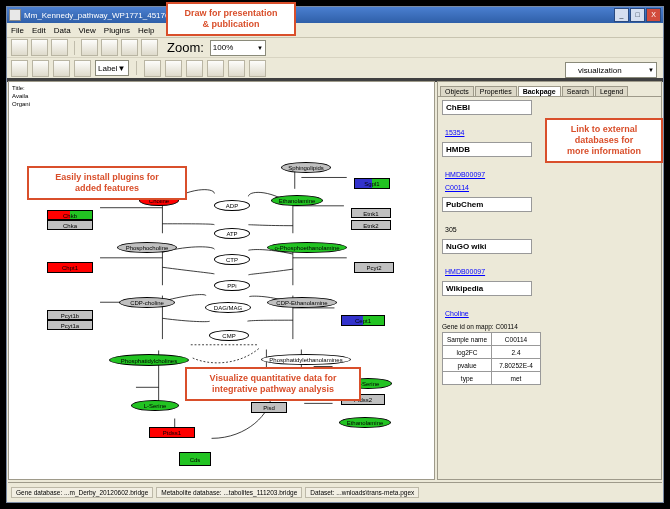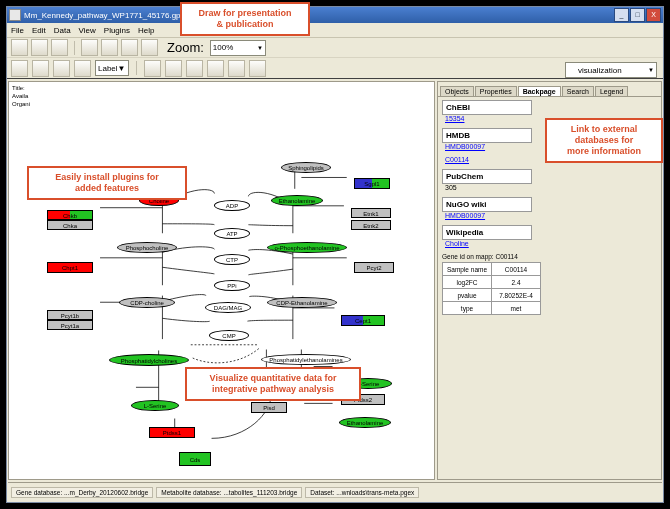--- a/index.html
+++ b/index.html
@@ -19,21 +19,21 @@
   .menubar span{font-size:8px;margin-right:8px;color:#000;}
 
   
   .toolbar{height:19px;background:#ece9d8;display:flex;align-items:center;padding-left:4px;border-bottom:1px solid #d8d4c2;gap:3px;}
   .tbtn{width:15px;height:15px;border:1px solid #b9b5a3;background:linear-gradient(to bottom,#fdfdfb,#dedacb);}
   .zoomlbl{font-size:13px;margin:0 3px 0 6px;}
   .zoomsel{width:52px;height:14px;font-size:8px;border:1px solid #8a8a7a;background:#fff;display:flex;align-items:center;padding-left:2px;}
   .zoomsel .arrow{margin-left:auto;font-size:6px;padding-right:2px;}
   .sep{width:1px;height:14px;background:#c0bcab;margin:0 3px;}
 
-  .toolbar2{height:20px;background:#ece9d8;display:flex;align-items:center;padding-left:4px;gap:4px;border-bottom:1px solid #404040;}
+  .toolbar2{height:20px;background:#ece9d8;display:flex;align-items:center;padding-left:4px;gap:4px;border-bottom:4px solid #404040;}
   .labelbox{display:flex;align-items:center;border:1px solid #8a8a7a;background:#fff;height:14px;font-size:8px;padding:0 2px;}
   .visbox{position:absolute;right:6px;top:55px;width:78px;height:14px;border:1px solid #8a8a7a;background:#fff;font-size:8px;display:flex;align-items:center;padding-left:12px;}
   .visbox .arrow{margin-left:auto;padding-right:2px;font-size:6px;}
 
   
   .main{position:absolute;left:1px;top:74px;right:1px;bottom:22px;display:flex;}
   .leftpane{position:relative;width:425px;background:#fff;border:1px solid #9e9a8a;overflow:hidden;}
   .rightpane{position:relative;flex:1;margin-left:2px;background:#ece9d8;border:1px solid #9e9a8a;overflow:hidden;}
 
   
@@ -51,21 +51,21 @@
   .halfbg{background:linear-gradient(to right,#3333cc 50%,#22c322 50%);}
 
   svg.edges{position:absolute;left:0;top:0;width:100%;height:100%;pointer-events:none;}
 
   
   .tabs{display:flex;height:14px;background:#ece9d8;border-bottom:1px solid #9e9a8a;align-items:flex-end;padding-left:2px;}
   .tab{font-size:7px;padding:1px 4px;border:1px solid #9e9a8a;border-bottom:none;background:#ddd9c8;margin-right:1px;}
   .tab.active{background:#fff;font-weight:bold;}
 
   .rp-body{position:absolute;left:0;top:15px;right:0;bottom:0;background:#ece9d8;overflow:hidden;padding:3px 4px;box-sizing:border-box;}
-  .sect-title{background:#fff;border:1px solid #999;font-size:8px;font-weight:bold;padding:2px 3px;margin-bottom:0;width:82px;}
+  .sect-title{background:#fff;border:1px solid #999;font-size:8px;font-weight:bold;padding:2px 3px;margin-bottom:14px;width:82px;}
   .sect-val{font-size:7px;margin:0 0 6px 3px;color:#00f;text-decoration:underline;}
   .sect-val.plain{color:#000;text-decoration:none;}
   .exp-title{font-size:8px;font-weight:bold;margin:4px 0 3px 1px;}
   .geneid{font-size:6.5px;margin-bottom:2px;}
   table.data{border-collapse:collapse;font-size:6.5px;}
   table.data td{border:1px solid #999;background:#fff;padding:1px 3px;height:10px;text-align:center;min-width:42px;}
 
   
   .status{position:absolute;left:1px;right:1px;bottom:1px;height:18px;background:#ece9d8;border-top:1px solid #9e9a8a;display:flex;align-items:center;font-size:6.5px;padding-left:3px;}
   .status .cell{border:1px solid #bdb9a8;padding:1px 4px;margin-right:3px;background:#f2efe3;}
@@ -282,14 +282,14 @@
     </div>
   </div>
 
   <div class="status">
     <div class="cell">Gene database: ...m_Derby_20120602.bridge</div>
     <div class="cell">Metabolite database: ...tabolites_111203.bridge</div>
     <div class="cell">Dataset: ...wnloads\trans-meta.pgex</div>
   </div>
 </div>
 
-<div class="callout" style="left:180px;top:2px;width:130px;">Draw for presentation<br>&amp; publication</div>
+<div class="callout" style="left:166px;top:2px;width:130px;">Draw for presentation<br>&amp; publication</div>
 <div class="callout" style="left:545px;top:118px;width:118px;">Link  to external<br>databases  for<br>more information</div>
 
 </body></html>

